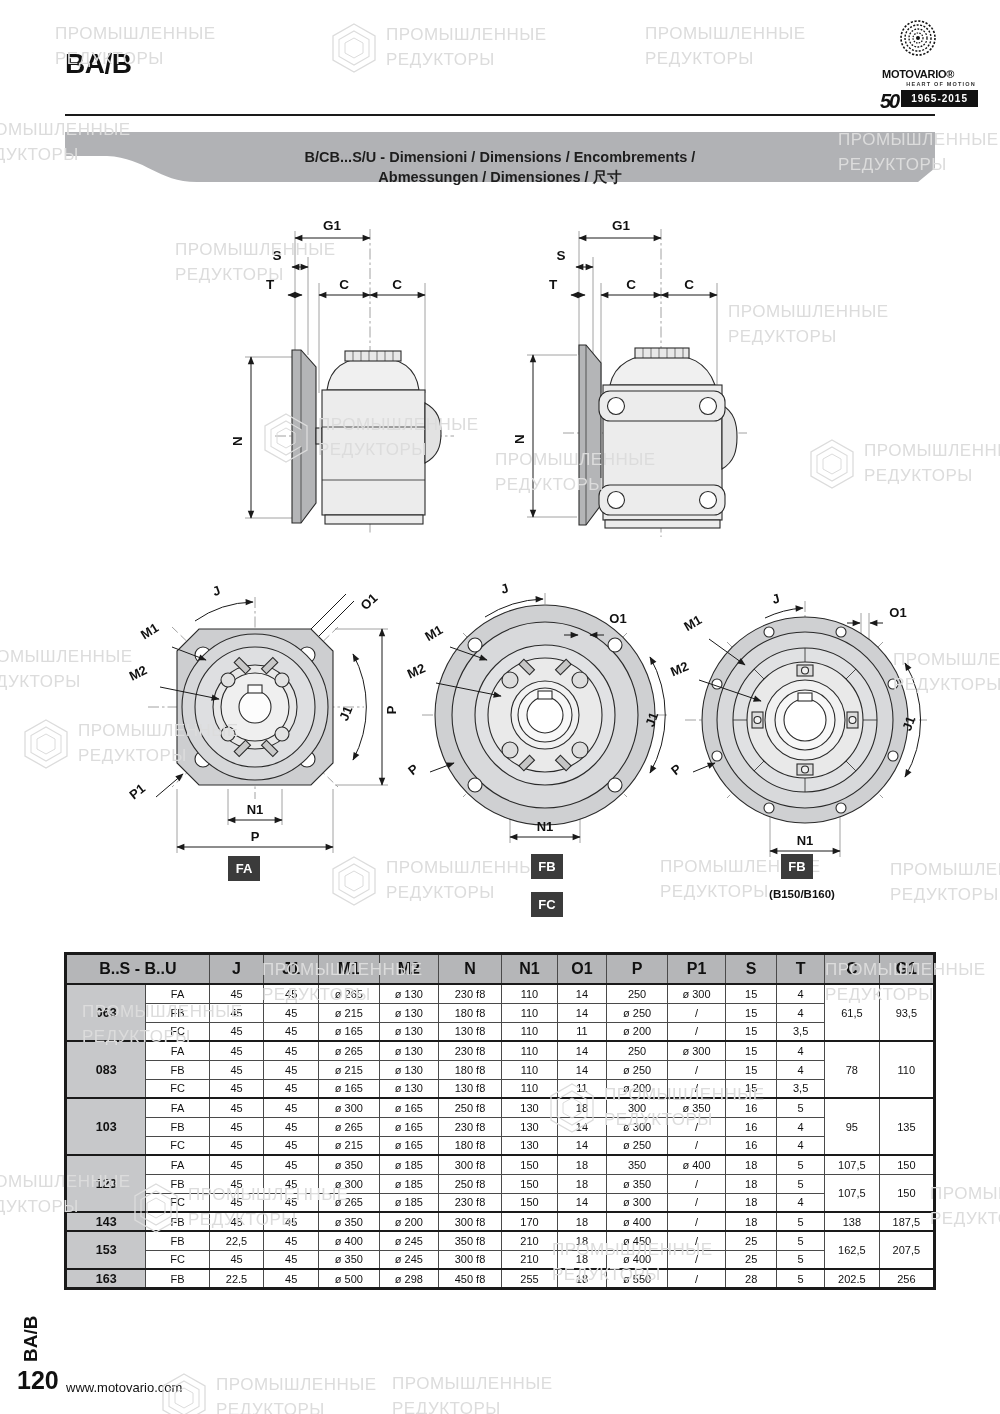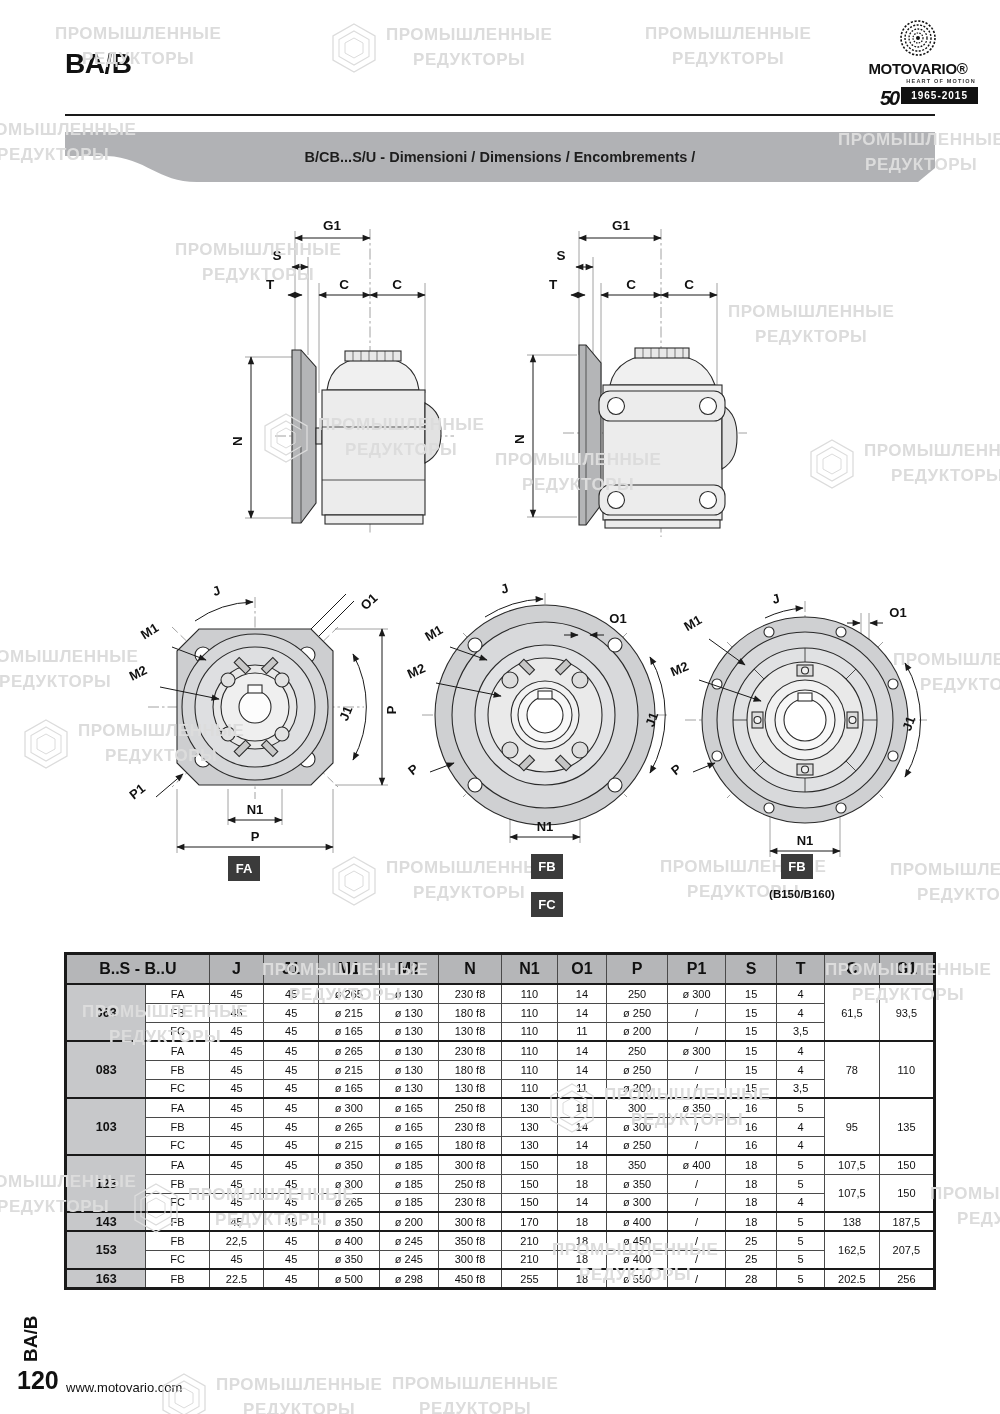--- a/index.html
+++ b/index.html
@@ -6,32 +6,32 @@
   html,body { background:#888; }
   .page {
     position:relative; width:1000px; height:1414px; margin:0 auto;
     background:#ffffff; overflow:hidden;
     font-family:"Liberation Sans", sans-serif; color:#111;
   }
   svg { font-family:"Liberation Sans", sans-serif; }
 
   
   .wm { position:absolute; display:flex; align-items:center; gap:8px;
-        color:#dcdcdc; font-weight:bold; font-size:17px; line-height:1.45;
-        letter-spacing:.5px; white-space:nowrap; pointer-events:none; z-index:5;text-align:center; }
+        color:#dcdcdc; font-weight:normal; font-size:17px; line-height:1.45;
+        letter-spacing:.5px; white-space:nowrap; pointer-events:none; z-index:5; }
   .wm .txt span { display:block; }
 
   
   .hdr-title { position:absolute; left:65px; top:48px; font-size:28px; font-weight:900;
                letter-spacing:-.5px; }
   .hdr-sub { position:absolute; left:65px; top:84px; width:750px; font-size:10.6px;
              font-weight:bold; color:#222; }
   .hdr-rule { position:absolute; left:65px; top:114px; width:870px; height:2px; background:#1a1a1a; }
   .logo { position:absolute; left:858px; top:18px; width:120px; text-align:center; }
-  .logo-brand { font-size:15px; font-weight:900; letter-spacing:-.3px; margin-top:2px; }
+  .logo-brand { font-size:11px; font-weight:900; letter-spacing:-.3px; margin-top:10px; }
   .logo-tag { font-size:5.5px; font-weight:bold; letter-spacing:1.2px; text-align:right; margin:1px 2px 3px 0; color:#333; }
   .badge { display:flex; align-items:flex-start; justify-content:flex-end; gap:3px; }
   .badge-50 { font-size:20px; font-weight:900; font-style:italic; letter-spacing:-2px; }
   .badge-years { background:#111; color:#fff; font-size:10px; font-weight:bold;
                  padding:3px 10px; letter-spacing:1px; }
 
   
   .banner { position:absolute; left:65px; top:128px; width:870px; height:62px; }
   .banner-text { position:absolute; left:0; top:20px; width:100%; text-align:center;
                  font-size:14.5px; font-weight:bold; color:#1d1d1d; line-height:1.35; z-index:2; }
@@ -283,20 +283,21 @@
       <span class="badge-years">1965-2015</span>
     </div>
   </div>
 
   <div class="banner">
     <svg width="870" height="62">
       <path d="M0,4 L870,4 L870,40 L853,54 L132,54 C92,54 82,30 42,28 L0,28 Z" fill="#b1b2b5"></path>
     </svg>
     <div class="banner-text">
       <div>B/CB...S/U - Dimensioni / Dimensions / Encombrements /</div>
+      <div>Abmessungen / Dimensiones / 尺寸</div>
     </div>
   </div>
 
   <svg class="drawing" style="left:180px;top:205px" width="320" height="335" viewBox="0 0 320 335">
     <defs>
       <marker id="mA" viewBox="0 0 10 10" refX="9.2" refY="5" markerWidth="10" markerHeight="8" orient="auto-start-reverse">
         <path d="M0,1 L10,5 L0,9 z" fill="#1a1a1a"></path>
       </marker>
     </defs>
     <g stroke="#8a8a8a" stroke-width=".8" fill="none">

